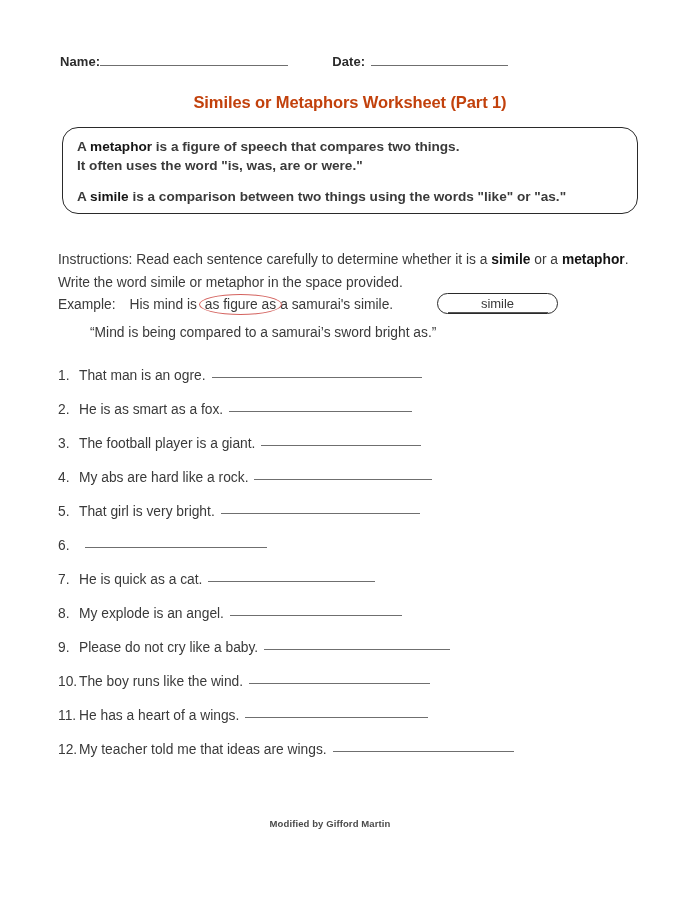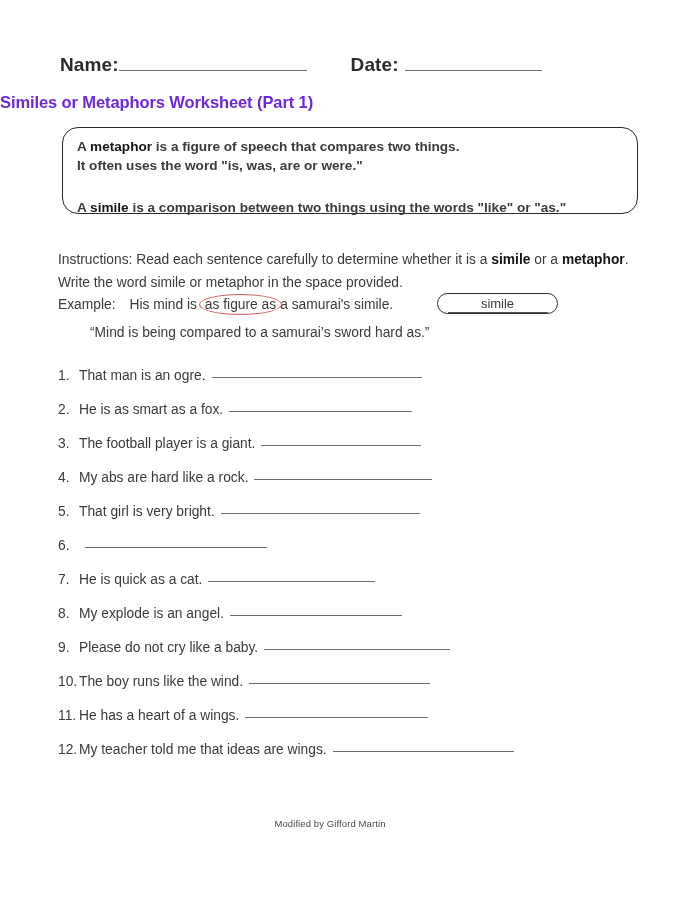--- a/index.html
+++ b/index.html
@@ -22,43 +22,44 @@
 
   
   .namedate {
     position: absolute;
     left: 60px;
     top: 54px;
     width: 580px;
     display: flex;
     align-items: baseline;
     font-weight: bold;
-    font-size: 19px;
+    font-size: 13px;
     letter-spacing: 0.1px;
   }
   .nd-label { white-space: nowrap; }
   .nd-rule {
     display: inline-block;
     border-bottom: 1.6px solid #6f6f6f;
     height: 0;
   }
   .nd-name-rule { width: 188px; margin-left: 0px; }
   .nd-date-gap  { width: 44px; display: inline-block; }
   .nd-date-rule { width: 137px; margin-left: 6px; }
 
   
   .title {
     position: absolute;
     left: 0;
     top: 93px;
     width: 700px;
+    text-align: center;
     font-weight: bold;
     font-size: 16.5px;
     letter-spacing: -0.1px;
-    color: #6d28d9;
+    color: #c2410c;
   }
 
   
   .defbox {
     position: absolute;
     left: 62px;
     top: 127px;
     width: 576px;
     height: 87px;
     border: 1.5px solid #2a2a2a;
@@ -66,21 +67,21 @@
     box-sizing: border-box;
     padding: 9px 0 0 14px;
   }
   .defbox p {
     margin: 0;
     font-size: 13.6px;
     line-height: 19px;
     color: #3a3a3a;
     font-weight: bold;
   }
-  .defbox .p2 { margin-top: 23px; }
+  .defbox .p2 { margin-top: 12px; }
   .defbox b { color: #151515; }
 
   
   .instructions {
     position: absolute;
     left: 58px;
     top: 248px;
     width: 584px;
     font-size: 13.8px;
     line-height: 23px;
@@ -183,21 +184,21 @@
   
   .footer {
     position: absolute;
     left: 0;
     top: 818px;
     width: 700px;
     text-align: center;
     padding-right: 40px;
     box-sizing: border-box;
     font-size: 9.5px;
-    font-weight: normal;
+    font-weight: bold;
     color: #4a4a4a;
     letter-spacing: 0.1px;
   }
 </style>
 </head>
 <body>
 
 <div class="page">
 
   <div class="namedate">
@@ -212,21 +213,21 @@
 
   <div class="defbox">
     <p class="p1"><span>A </span><b>metaphor</b><span> is a figure of speech that compares two things.</span><br><span>It often uses the word "is, was, are or were."</span></p>
     <p class="p2"><span>A </span><b>simile</b><span> is a comparison between two things using the words "like" or "as."</span></p>
   </div>
 
   <div class="instructions"><span>Instructions: Read each sentence carefully to determine whether it is a </span><b>simile</b><span> or a </span><b>metaphor</b><span>. Write the word simile or metaphor in the space provided.</span></div>
 
   <div class="example">
     <span class="ex-line1"><span>Example:</span><span class="ex-gap"></span><span>His </span><span class="u">mind</span><span> is </span><span class="circled">as figure as</span><span class="u">a samurai's simile</span><span>.</span><span class="answer-pill"><span class="ans-text">simile</span></span></span>
-    <span class="ex-line2">“Mind is being compared to a samurai’s sword hard as.”</span>
+    <span class="ex-line2">“Mind is being compared to a samurai’s sword bright as.”</span>
   </div>
 
   <div class="questions">
       <div class="q-row">
         <span class="q-num">1.</span>
         <span class="q-text">That man is an ogre.</span>
         <span class="q-blank" style="width: 210px;"></span>
       </div>
       <div class="q-row">
         <span class="q-num">2.</span>

